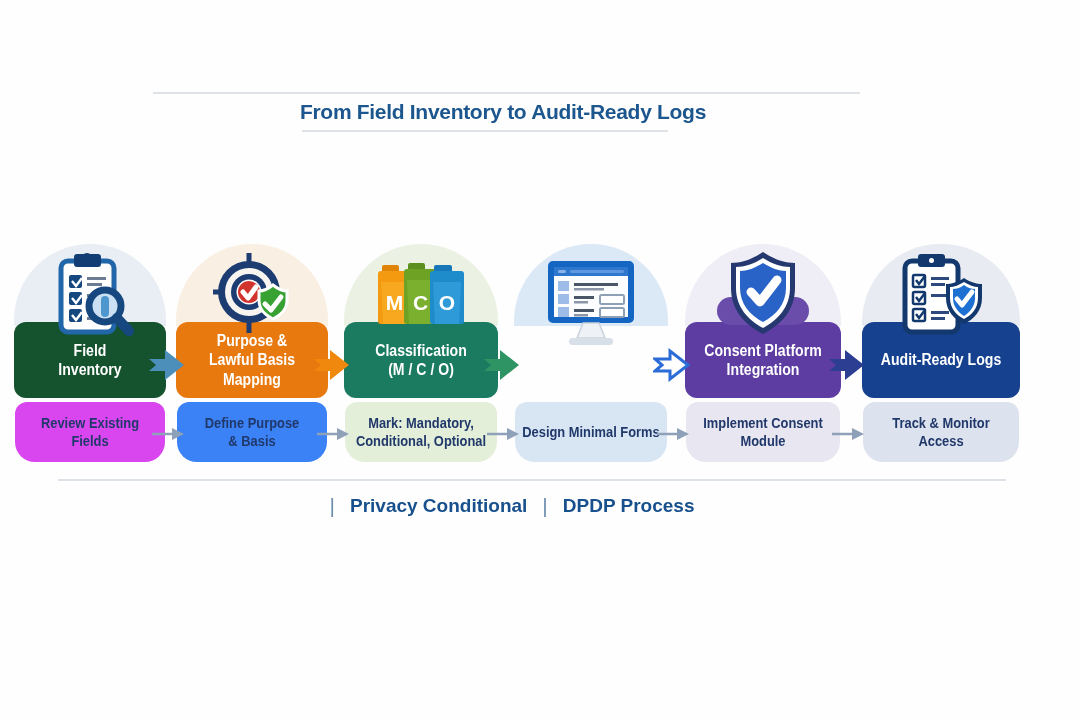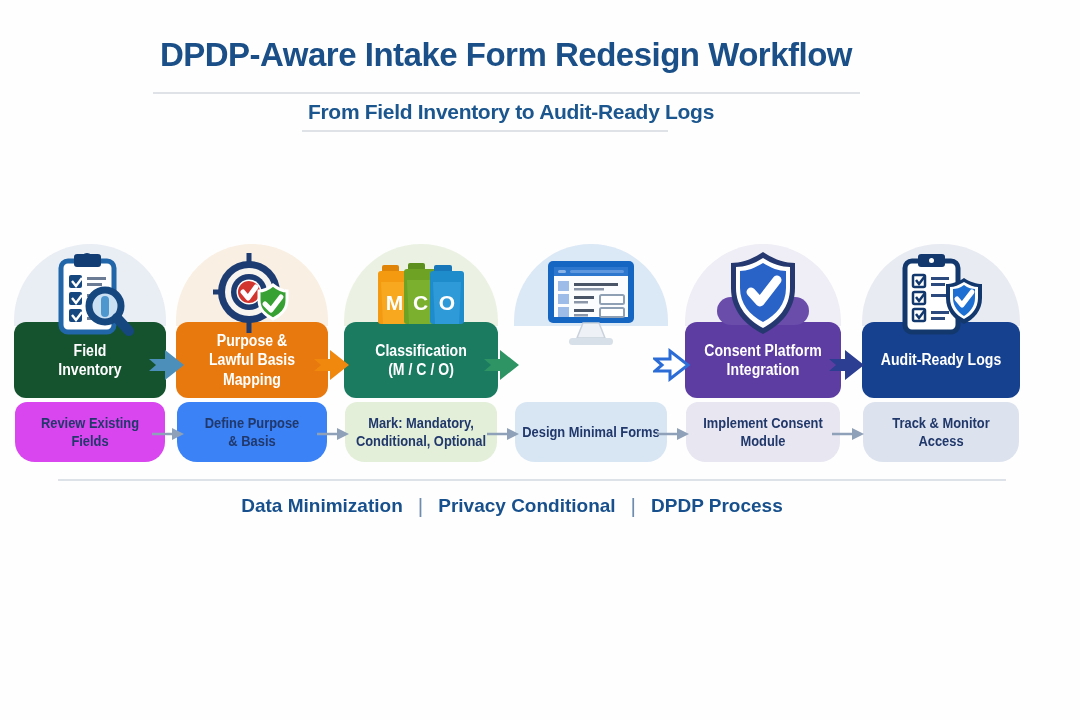--- a/index.html
+++ b/index.html
@@ -3,21 +3,21 @@
 <meta charset="utf-8">
 <style>
   html,body{margin:0;padding:0;background:#fff;}
   .canvas{position:relative;width:1080px;height:720px;background:#fefefe;overflow:hidden;
           font-family:"Liberation Sans",sans-serif;}
   
   .title{position:absolute;top:36px;left:0;width:1012px;margin:0;text-align:center;
          font-size:33px;font-weight:bold;color:#1a4f87;letter-spacing:-0.5px;}
   .rule{position:absolute;background:#dfe2e7;height:2px;}
   .rule-title{top:92px;left:153px;width:707px;}
-  .subtitle{position:absolute;top:100px;left:8px;width:1006px;margin:0;text-align:center;
+  .subtitle{position:absolute;top:100px;left:0;width:1006px;margin:0;text-align:center;
             font-size:21px;font-weight:bold;color:#1b568e;letter-spacing:-0.3px;}
   .rule-subtitle{top:130px;left:302px;width:366px;}
   
   .stage{position:absolute;top:244px;width:152px;height:220px;}
   .s1{left:14px;} .s2{left:176px;} .s3{left:344px;width:154px;}
   .s4{left:514px;width:154px;} .s5{left:685px;width:156px;} .s6{left:862px;width:158px;}
   .dome{position:absolute;top:0;left:0;right:0;height:82px;border-radius:78px 78px 0 0;z-index:1;}
   .band{position:absolute;top:78px;left:0;right:0;height:76px;border-radius:12px;z-index:2;
         display:flex;align-items:center;justify-content:center;text-align:center;color:#fff;}
   .band .fit{font-size:16px;font-weight:bold;line-height:1.2;white-space:pre-line;
@@ -42,21 +42,20 @@
   .rule-footer{top:479px;left:58px;width:948px;background:#dde2e8;}
   .footer{position:absolute;top:494px;left:0;width:1024px;display:flex;justify-content:center;
           align-items:center;gap:15px;font-size:19px;font-weight:bold;color:#17508c;}
   .footer .sep{color:#6d8cae;font-weight:normal;font-size:21px;}
 </style>
 </head>
 <body>
 
 <div class="canvas">
 
-  <h1 class="title">DPDP-Aware Intake Form Redesign Workflow</h1>
   <div class="rule rule-title"></div>
   <h2 class="subtitle">From Field Inventory to Audit-Ready Logs</h2>
   <div class="rule rule-subtitle"></div>
 
   <div class="stage s1">
     <div class="dome"></div>
     <div class="icon">
       <svg width="88" height="84" viewBox="0 0 88 84">
         <circle cx="41" cy="7" r="6" fill="#123d74"></circle>
         <rect x="15" y="9" width="53" height="71" rx="7" fill="#fff" stroke="#2166a8" stroke-width="5"></rect>
@@ -264,20 +263,19 @@
     <line x1="1" y1="7" x2="21" y2="7" stroke="#8fa1b8" stroke-width="2.5"></line>
       <path d="M21 1 L33 7 L21 13 Z" fill="#8fa1b8"></path>
     </svg>
   <svg class="arrow-small" style="left:831px" width="34" height="14">
     <line x1="1" y1="7" x2="21" y2="7" stroke="#8fa1b8" stroke-width="2.5"></line>
       <path d="M21 1 L33 7 L21 13 Z" fill="#8fa1b8"></path>
     </svg>
 
   <div class="rule rule-footer"></div>
   <div class="footer">
-    <span>Data Minimization</span>
     <span class="sep">|</span>
     <span>Privacy Conditional</span>
     <span class="sep">|</span>
     <span>DPDP Process</span>
   </div>
 
 </div>
 
 </body></html>

